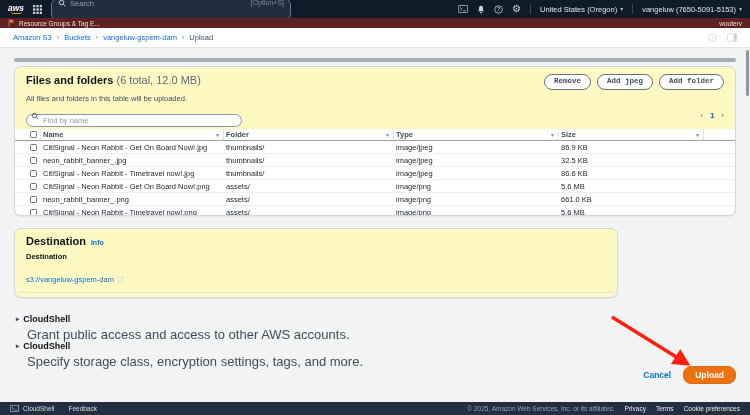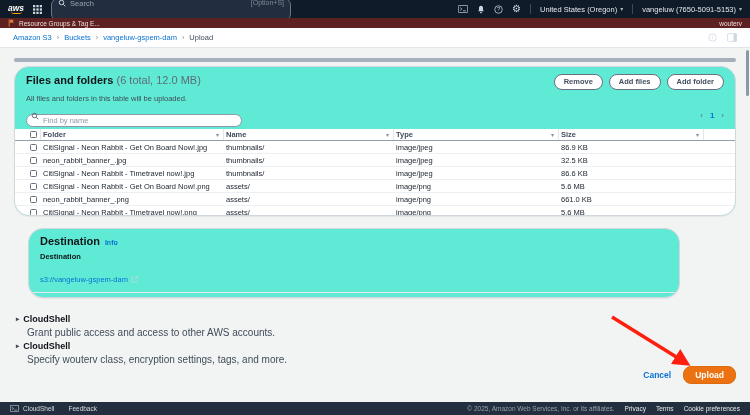--- a/index.html
+++ b/index.html
@@ -32,66 +32,66 @@
   .crumb-sep{color:#7d8998;font-size:7px}
   .crumb-cur{color:#414d5c}
   .crumb-icons{margin-left:auto;display:flex;align-items:center;gap:10px;color:#545b64}
 
   
   .hscroll{position:absolute;left:14px;top:58px;width:722px;height:4px;background:#e8eaee;border-radius:2px;cursor:pointer}
   .hscroll .thumb{width:100%;height:100%;background:#a6b0bc;border-radius:2px}
   .vscroll{position:absolute;right:1px;top:50px;width:3px;height:46px;background:#8d97a5;border-radius:2px;cursor:pointer;z-index:6}
 
   
-  .card{position:absolute;background:#5eead4;border:1px solid #d2d7de;border-radius:15px;box-shadow:0 1px 1px rgba(15,20,26,.06)}
+  .card{position:absolute;background:#fef9c3;border:1px solid #d2d7de;border-radius:7px;box-shadow:0 1px 1px rgba(15,20,26,.06)}
   .files-card{left:14px;top:66px;width:722px;height:150px;padding:7px 11px 0;overflow:hidden}
   .card-head{display:flex;justify-content:space-between;align-items:flex-start}
   .card-title{font-size:11px;color:#0f141a}
   .card-title .t{font-weight:bold}
   .card-title .c{color:#5f6b7a;font-weight:normal}
   .card-sub{font-size:7.5px;color:#414d5c;margin-top:8px}
   .btn-row{display:flex;gap:6px}
-  .btn{font-family:Liberation Sans, sans-serif;font-size:7.5px;font-weight:bold;color:#414d5c;background:#fff;border:1px solid #69707f;border-radius:8px;padding:2px 9px;line-height:1.3;cursor:pointer;white-space:nowrap}
+  .btn{font-family:Liberation Mono, monospace;font-size:7.5px;font-weight:bold;color:#414d5c;background:#fff;border:1px solid #69707f;border-radius:8px;padding:2px 9px;line-height:1.3;cursor:pointer;white-space:nowrap}
   .toolbar{display:flex;justify-content:space-between;align-items:center;margin-top:6px}
   .find-wrap{position:relative;width:216px;height:13px}
   .find-wrap .mag{position:absolute;left:5px;top:3px;color:#5f6b7a}
   .find-input{width:100%;height:100%;border:1px solid #8d99a8;border-radius:7px;padding:0 4px 0 16px;font-family:inherit;font-size:7.5px;color:#414d5c;outline:none;background:#fff}
   .find-input::placeholder{color:#8d99a8}
   .pager{display:flex;align-items:center;gap:7px;font-size:8px;color:#5f6b7a}
   .pager span{cursor:pointer}
   .pager .pg{color:#0972d3;font-weight:bold}
 
   
   .grid{margin:7px -11px 0;font-size:7.5px}
   .g-row{display:grid;grid-template-columns:26px 183px 170px 165px 145px 1fr;align-items:center;height:13px;border-bottom:1px solid #edf0f3;color:#1b232e;background:#fff;cursor:pointer}
   .g-head{height:12px;border-bottom:1px solid #96a0ad;color:#414d5c;font-weight:bold;cursor:default}
   .g-cell{padding:0 2px;white-space:nowrap;overflow:hidden;display:flex;align-items:center;height:100%}
   .g-head .g-cell{border-right:1px solid #e3e6eb;justify-content:space-between}
   .g-head .g-cell.nb{border-right:none}
   .sort{color:#87909d;font-size:6px;font-weight:normal;padding-right:2px}
   .cbx{width:7px;height:7px;border:1px solid #69707f;border-radius:1.5px;background:#fff;margin-left:13px;display:inline-block;cursor:pointer;flex:none}
 
   
-  .dest-card{left:28px;top:228px;width:652px;height:70px;padding:6px 11px 0;overflow:hidden}
+  .dest-card{left:14px;top:228px;width:604px;height:70px;padding:6px 11px 0;overflow:hidden}
   .dest-title-row{display:flex;align-items:baseline;gap:5px}
   .dest-title{font-size:11px;font-weight:bold;color:#0f141a}
   .info-link{font-size:7px;color:#0972d3;font-weight:bold;cursor:pointer}
   .field-label{font-size:7.5px;font-weight:bold;color:#0f141a;margin-top:5px}
   .bucket-link{display:inline-flex;align-items:center;gap:3px;font-size:7.5px;color:#0972d3;margin-top:14px;cursor:pointer}
   .exp{border-top:1px solid #e4e7eb;margin:6px -11px 0;padding:20px 11px 0}
   .exp-head{display:flex;align-items:center;gap:4px;font-size:8px;font-weight:bold;color:#414d5c;cursor:pointer}
   .exp-caret{font-size:6px;color:#414d5c}
 
   
   .section{position:absolute;left:16px}
   .sec-perm{top:314px}
   .sec-prop{top:341px}
   .sec-head{display:flex;align-items:center;gap:4px;font-size:9px;font-weight:bold;color:#0f141a;cursor:pointer}
   .sec-caret{font-size:6.5px;color:#414d5c}
-  .sec-desc{font-size:10px;color:#414d5c;margin:3px 0 0 11px}
+  .sec-desc{font-size:13px;color:#414d5c;margin:3px 0 0 11px}
 
   
   .actions{position:absolute;right:14px;top:366px;display:flex;align-items:center;gap:12px}
   .cancel{font-size:8.5px;font-weight:bold;color:#0972d3;cursor:pointer}
   .upload-btn{font-family:inherit;font-size:8.5px;font-weight:bold;color:#fff;background:#ec7211;border:1px solid #dd6b0d;border-radius:8px;padding:3px 11px;cursor:pointer}
 
   
   .pagefoot{position:absolute;left:0;top:402px;width:750px;height:13px;background:#232f3e;display:flex;align-items:center;padding:0 10px;gap:14px;font-size:6.5px;color:#d5dbe0;z-index:5}
   .cloudshell{display:flex;align-items:center;gap:4px;cursor:pointer}
   .foot-feedback{cursor:pointer}
@@ -213,21 +213,21 @@
     <div class="card-head">
       <div>
         <div class="card-title">
           <span class="t">Files and folders</span>
           <span class="c">(6 total, 12.0 MB)</span>
         </div>
         <div class="card-sub">All files and folders in this table will be uploaded.</div>
       </div>
       <div class="btn-row">
         <button class="btn">Remove</button>
-        <button class="btn">Add files</button>
+        <button class="btn">Add jpeg</button>
         <button class="btn">Add folder</button>
       </div>
     </div>
 
     <div class="toolbar">
       <div class="find-wrap">
         <span class="mag icon">
           <svg width="8" height="8" viewBox="0 0 16 16" fill="none" stroke="currentColor" stroke-width="2">
               <circle cx="7" cy="7" r="4.5"></circle>
               <line x1="10.5" y1="10.5" x2="14.5" y2="14.5"></line>
@@ -241,25 +241,25 @@
         <span>›</span>
       </div>
     </div>
 
     <div class="grid">
       <div class="g-row g-head">
         <div class="g-cell">
             <span class="cbx"></span>
           </div>
         <div class="g-cell">
+            <span>Name</span>
+            <span class="sort">▾</span>
+          </div>
+        <div class="g-cell">
             <span>Folder</span>
-            <span class="sort">▾</span>
-          </div>
-        <div class="g-cell">
-            <span>Name</span>
             <span class="sort">▾</span>
           </div>
         <div class="g-cell">
             <span>Type</span>
             <span class="sort">▾</span>
           </div>
         <div class="g-cell">
             <span>Size</span>
             <span class="sort">▾</span>
           </div>
@@ -360,21 +360,21 @@
       <span>CloudShell</span>
     </div>
     <div class="sec-desc">Grant public access and access to other AWS accounts.</div>
   </div>
 
   <div class="section sec-prop">
     <div class="sec-head">
       <span class="sec-caret">▸</span>
       <span>CloudShell</span>
     </div>
-    <div class="sec-desc">Specify wouterv class, encryption settings, tags, and more.</div>
+    <div class="sec-desc">Specify storage class, encryption settings, tags, and more.</div>
   </div>
 
   <div class="actions">
     <span class="cancel">Cancel</span>
     <button class="upload-btn">Upload</button>
   </div>
 
   <footer class="pagefoot">
     <span class="cloudshell">
       <span class="icon">

